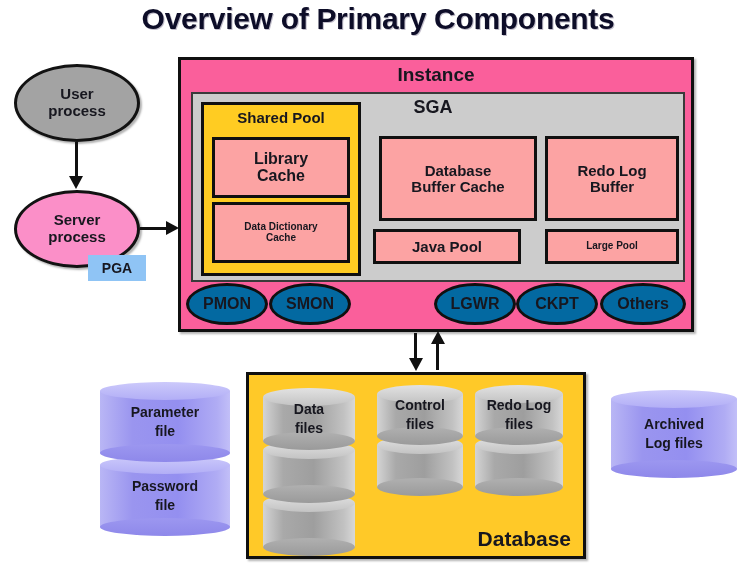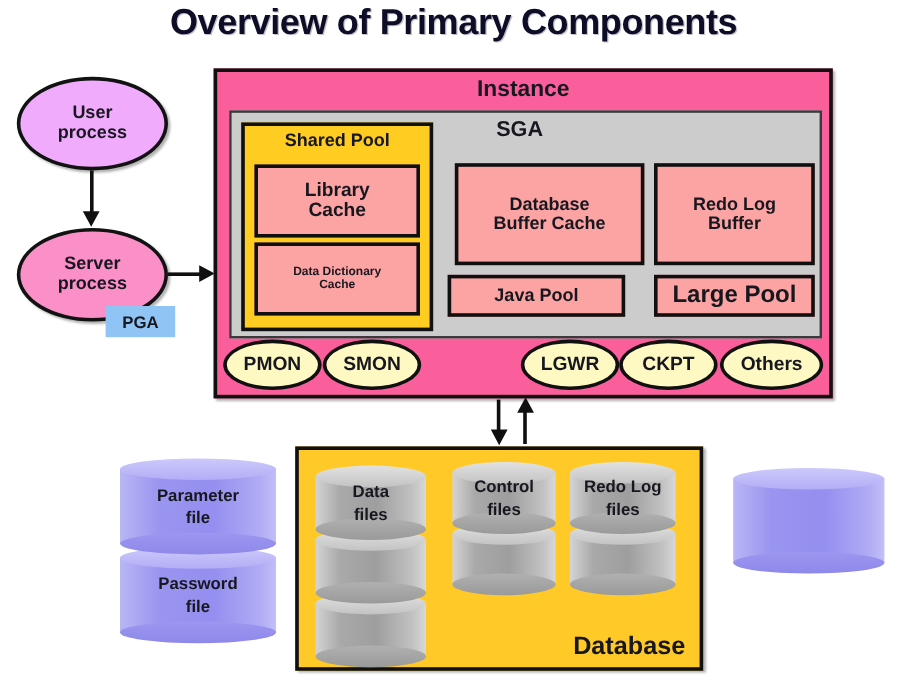--- a/index.html
+++ b/index.html
@@ -53,21 +53,21 @@
     text-align: center;
     font-weight: bold;
     color: #17171f;
     line-height: 1.12;
   }
   .shadow { box-shadow: 2px 2px 2px rgba(0,0,0,0.30); }
 
   
   #user-process {
     left: 14px; top: 64px; width: 126px; height: 78px;
-    background: #f0abfc;
+    background: #a3a3a3;
     border: 3px solid #121212;
     font-size: 15px;
   }
   #server-process {
     left: 14px; top: 190px; width: 126px; height: 78px;
     background: #FB8FC8;
     border: 3px solid #121212;
     font-size: 15px;
   }
   #pga-box {
@@ -122,26 +122,26 @@
   }
   .salmon {
     background: #FCA3A3;
     border: 3px solid #101010;
   }
   #library-cache { left: 8px; top: 32px; width: 138px; height: 61px; font-size: 16px; }
   #data-dict-cache { left: 8px; top: 97px; width: 138px; height: 61px; font-size: 10px; }
   #db-buffer-cache { left: 186px; top: 42px; width: 158px; height: 85px; font-size: 15px; }
   #redo-log-buffer { left: 352px; top: 42px; width: 134px; height: 85px; font-size: 15px; }
   #java-pool { left: 180px; top: 135px; width: 148px; height: 35px; font-size: 15px; }
-  #large-pool { left: 352px; top: 135px; width: 134px; height: 35px; font-size: 20px; }
+  #large-pool { left: 352px; top: 135px; width: 134px; height: 35px; font-size: 10px; }
 
   
   .bgproc {
     top: 283px; height: 42px; width: 82px;
-    background: #fef9c3;
+    background: #0369a1;
     border: 3px solid #101010;
     font-size: 16px;
     z-index: 5;
   }
 
   
   .arrow-line {
     position: absolute;
     background: #101010;
   }
@@ -380,15 +380,19 @@
     <div class="cap-label">
       <span>Password</span><br>
       <span>file</span>
     </div>
   </div>
 
   <div class="cyl pcyl" style="left:611px; top:390px; width:126px; height:88px; z-index:4;">
     <div class="body"></div>
     <div class="bottom"></div>
     <div class="top"></div>
+    <div class="cap-label">
+      <span>Archived</span><br>
+      <span>Log files</span>
+    </div>
   </div>
 
 </div>
 
 </body></html>

